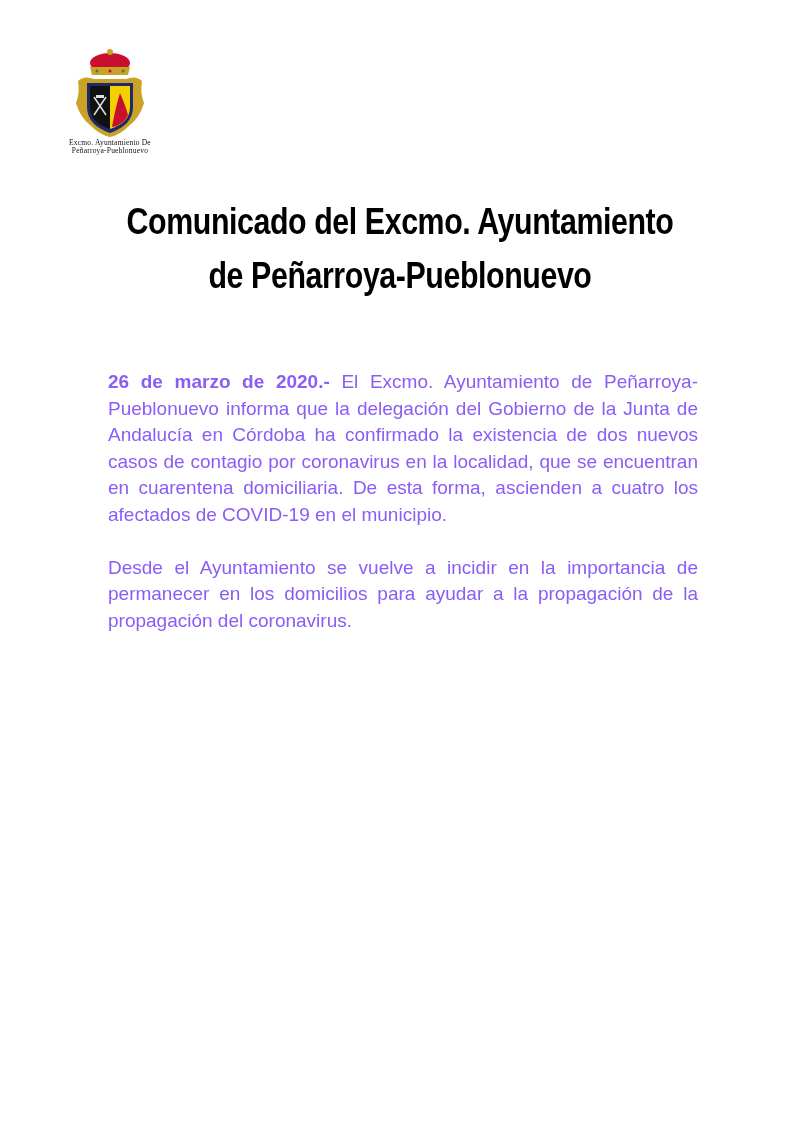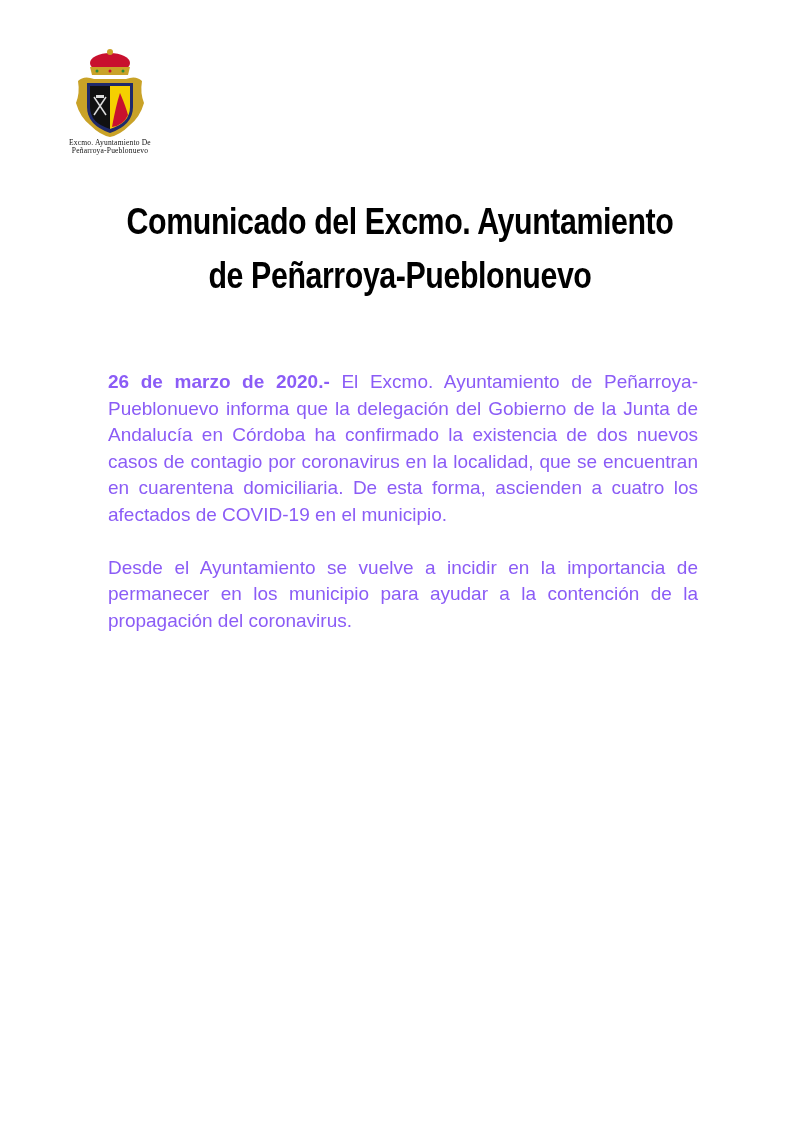--- a/index.html
+++ b/index.html
@@ -58,14 +58,14 @@
   </div>
 </div>
 
 <h1 class="title">
   <div>Comunicado del Excmo. Ayuntamiento</div>
   <div>de Peñarroya-Pueblonuevo</div>
 </h1>
 
 <div class="body-text">
   <p><span class="date">26 de marzo de 2020.-</span><span> El Excmo. Ayuntamiento de Peñarroya-Pueblonuevo informa que la delegación del Gobierno de la Junta de Andalucía en Córdoba ha confirmado la existencia de dos nuevos casos de contagio por coronavirus en la localidad, que se encuentran en cuarentena domiciliaria. De esta forma, ascienden a cuatro los afectados de COVID-19 en el municipio.</span></p>
-  <p>Desde el Ayuntamiento se vuelve a incidir en la importancia de permanecer en los municipio para ayudar a la contención de la propagación del coronavirus.</p>
+  <p>Desde el Ayuntamiento se vuelve a incidir en la importancia de permanecer en los domicilios para ayudar a la propagación de la propagación del coronavirus.</p>
 </div>
 
 </body></html>

